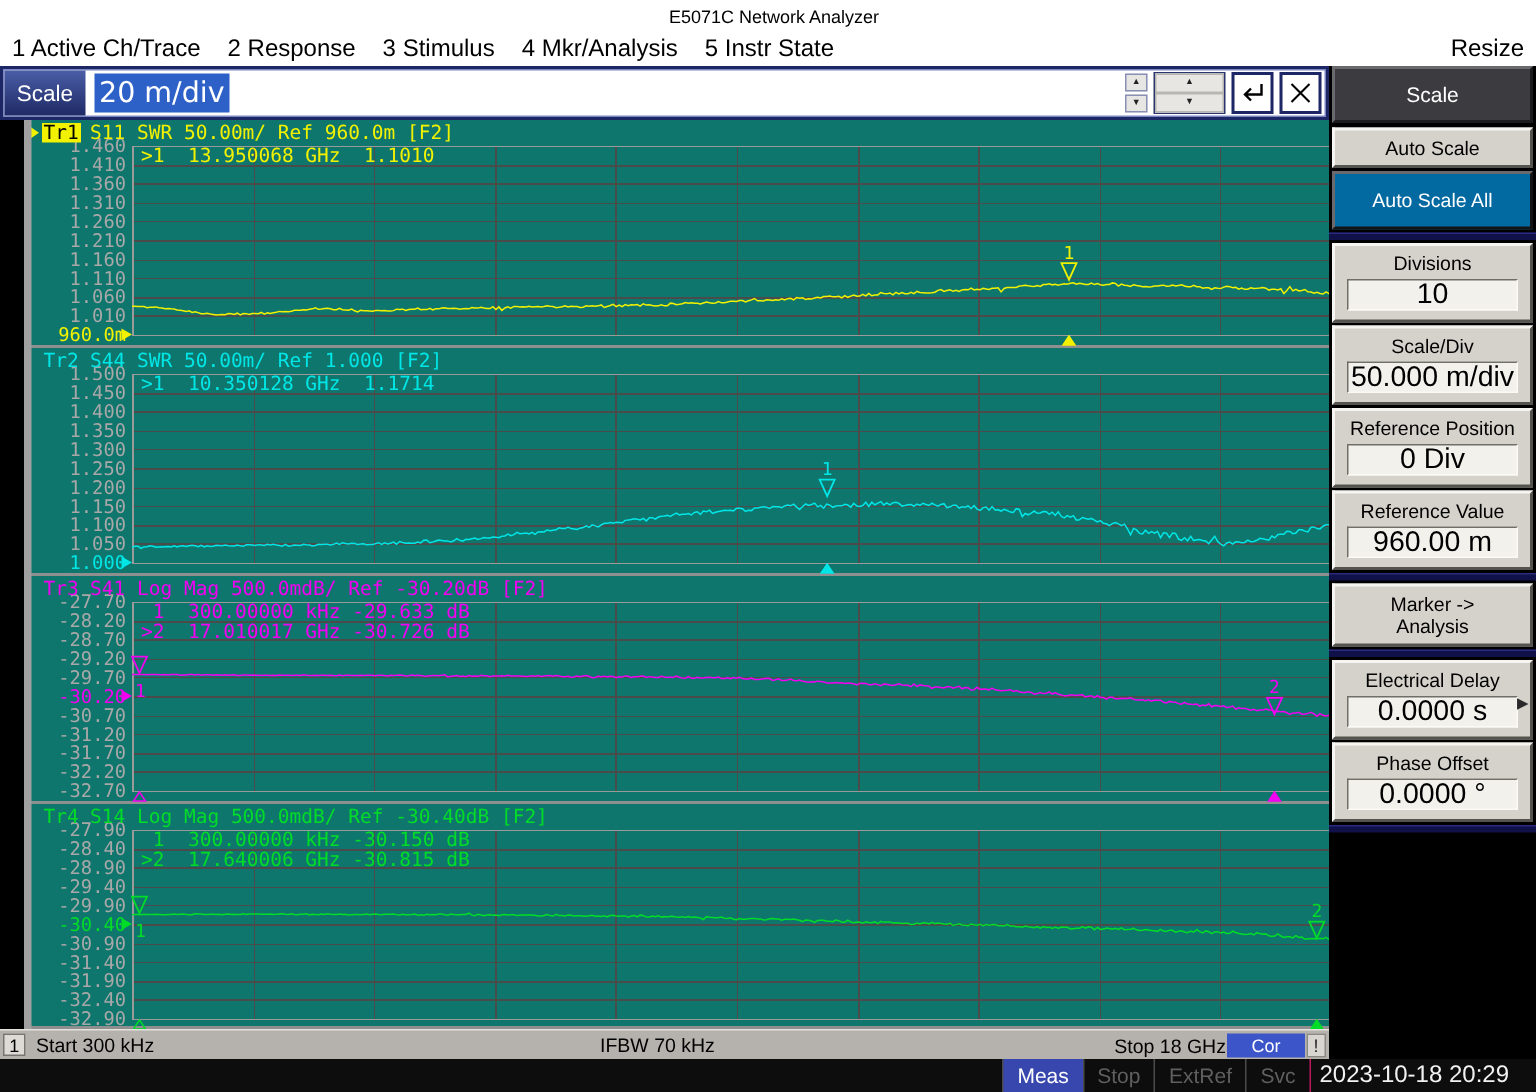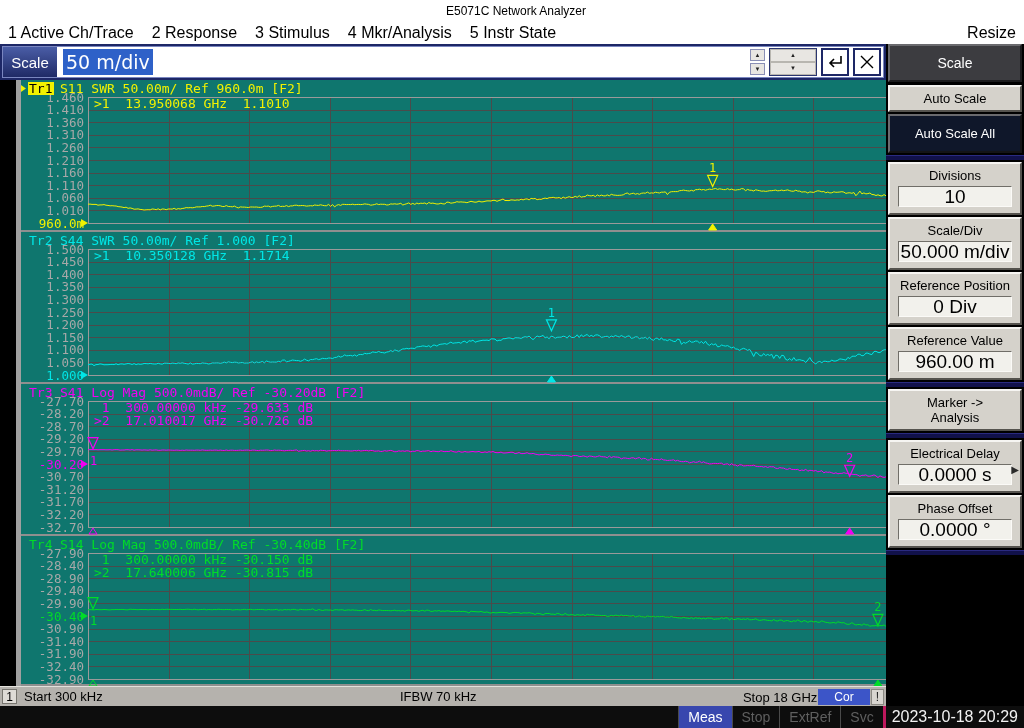--- a/index.html
+++ b/index.html
@@ -34,40 +34,40 @@
   #main{position:absolute;left:16px;top:80px;width:886px;height:606px;background:#0f766e;text-align:center;}
   #left-strip{position:absolute;left:0;top:0;width:5px;height:606px;background:#a0a0a0;z-index:5;}
   .panel{position:absolute;left:0;}
   
   #sidebar{position:absolute;left:886px;top:44px;width:138px;height:662px;background:#000;}
   #sidebar-title{margin:0 2px;height:38px;background:#3c3c40;color:#fff;font-size:14px;
                  display:flex;align-items:center;justify-content:center;
                  border:2px solid;border-color:#6a6a6e #1c1c1e #1c1c1e #6a6a6e;box-sizing:border-box;margin-bottom:3px;}
   .sb-btn{margin:2px 2px;background:#d5d2cb;border:2px solid;border-color:#f6f5f2 #55534e #55534e #f6f5f2;
           color:#000;font-size:13px;text-align:center;padding:4px 2px;position:relative;box-sizing:border-box;}
-  .sb-btn.dark{background:#0f172a;color:#fff;border-color:#6a6a6e #141416 #141416 #6a6a6e;padding:10px 2px;}
+  .sb-btn.dark{background:#0369a1;color:#fff;border-color:#6a6a6e #141416 #141416 #6a6a6e;padding:10px 2px;}
   .sb-sep{height:4px;background:#11114a;margin:2px 0;border-top:1px solid #2a2a80;}
   .sb-value{display:block;margin:3px 6px 2px 6px;background:#f2f1ec;border:1px solid;
             border-color:#706e68 #fbfaf7 #fbfaf7 #706e68;font-size:19px;line-height:19px;}
   .sb-arrow{position:absolute;right:1px;top:45%;font-size:10px;color:#2a2a2a;}
   
   #statusbar{position:absolute;left:0;top:686px;width:886px;height:20px;background:#b5b2ad;
              border-top:1px solid #e3e1dc;box-sizing:border-box;font-size:13px;color:#000;}
   #chan-box{position:absolute;left:2px;top:2px;width:15px;height:15px;background:#dedbd6;
             border:1px solid #77756f;font-size:12px;line-height:15px;text-align:center;box-sizing:border-box;}
   #status-start{position:absolute;left:24px;top:2px;}
   #status-ifbw{position:absolute;left:400px;top:2px;}
   #status-right{position:absolute;right:2px;top:1px;display:flex;gap:1px;align-items:center;height:18px;}
   #badge-cor{background:#3c55c8;color:#fff;padding:0 16px;font-size:12px;line-height:16px;}
   #badge-warn{background:#d8d5d0;border:1px solid #8a8882;color:#222;padding:0 4px;font-size:12px;line-height:14px;}
   #bottombar{position:absolute;left:0;top:706px;width:1024px;height:22px;background:#0d0d0d;}
-  #bottom-right{position:absolute;right:0;top:0;height:22px;display:flex;align-items:flex-start;}
+  #bottom-right{position:absolute;right:12px;top:0;height:22px;display:flex;align-items:flex-start;}
   .bcell{border-left:1px solid #4a4a4a;color:#5f5f5f;font-size:14px;line-height:22px;padding:0 9px;}
   .bcell.blue{background:#3847ae;color:#fff;}
-  #datetime{border-left:3px solid #be185d;color:#f2f2f2;font-size:16px;line-height:22px;padding:0 6px;
+  #datetime{border-left:1px solid #be185d;color:#f2f2f2;font-size:16px;line-height:22px;padding:0 6px;
             font-family:"Liberation Sans","DejaVu Sans",sans-serif;}
 </style>
 </head>
 <body>
 
 <div id="screen">
 
   <div id="titlebar">E5071C Network Analyzer</div>
 
   <div id="menubar">
@@ -76,21 +76,21 @@
       <span class="mitem">3 Stimulus</span>
       <span class="mitem">4 Mkr/Analysis</span>
       <span class="mitem">5 Instr State</span>
       <span id="resize-label">Resize</span>
   </div>
 
   <div id="entrybar">
     <div id="entry-inner">
       <div id="entry-label">Scale</div>
       <div id="entry-field">
-        <span id="entry-value">50 m/div</span>
+        <span id="entry-value">20 m/div</span>
       </div>
       <div id="entry-controls">
         <div class="spin-narrow">
           <div class="sbtn">▲</div>
           <div class="sbtn">▼</div>
         </div>
         <div class="spin-wide">
           <div class="sbtn">▲</div>
           <div class="sbtn">▼</div>
         </div>

